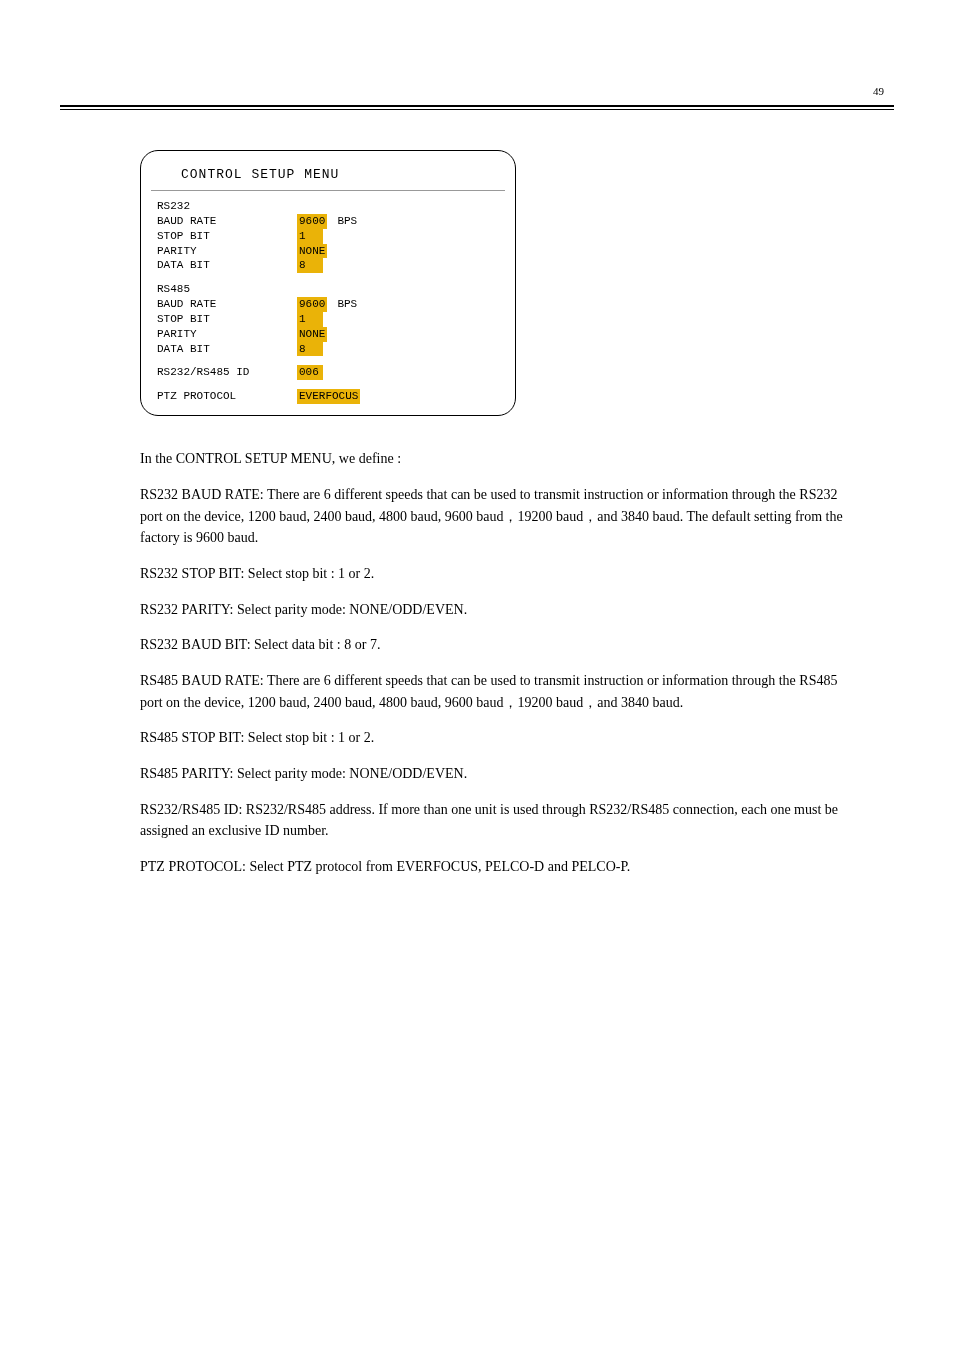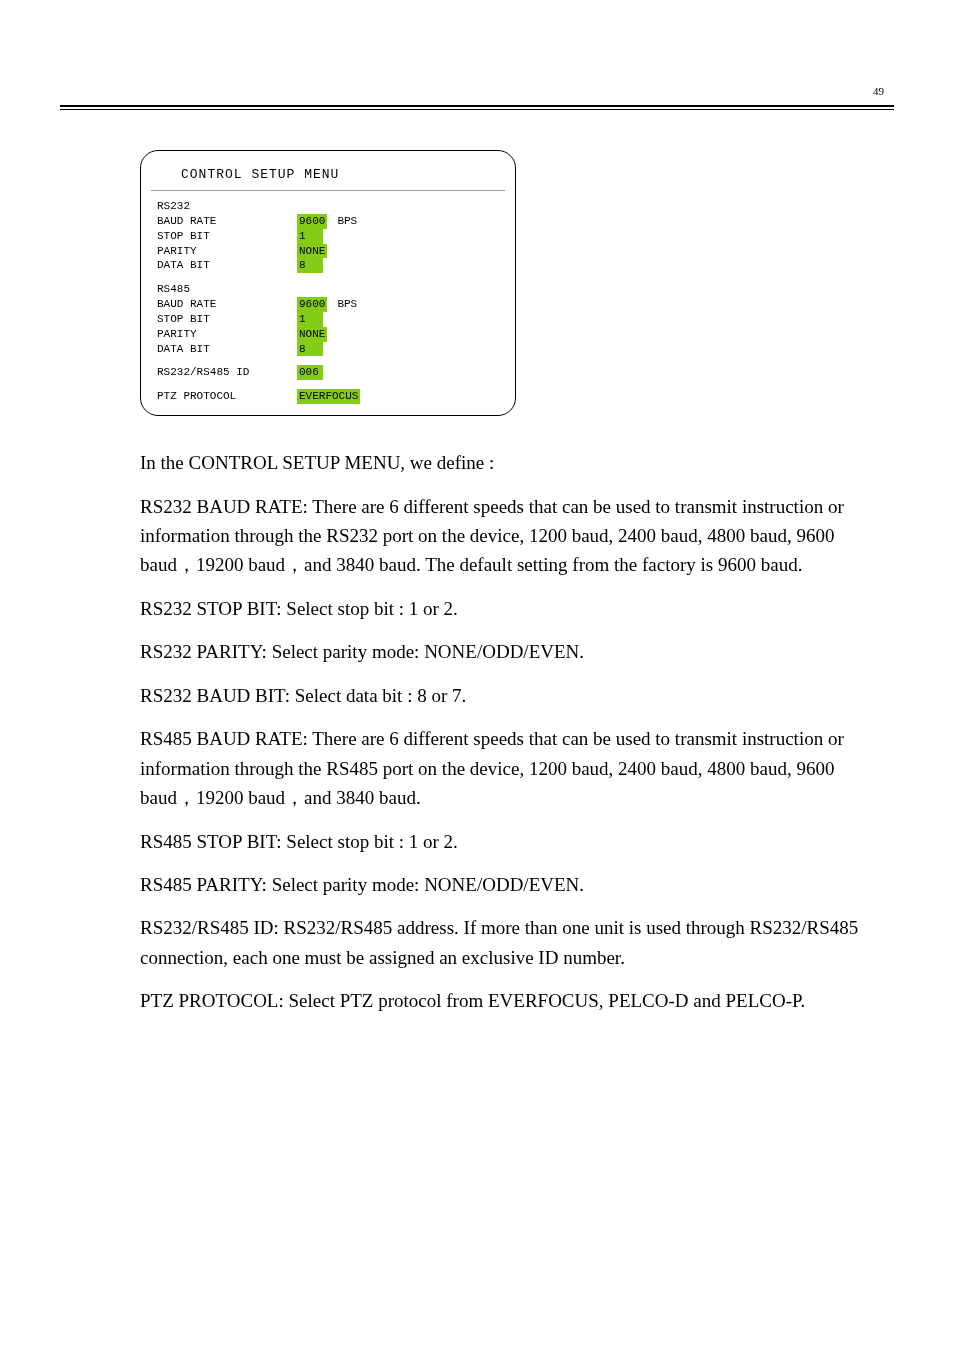--- a/index.html
+++ b/index.html
@@ -55,36 +55,36 @@
       line-height: 1.35;
     }
     .menu-row {
       display: flex;
     }
     .menu-label {
       width: 140px;
       white-space: pre;
     }
     .menu-value {
-      background: #84cc16;
+      background: #eab308;
       color: #000;
       padding: 0 2px;
       display: inline-block;
       min-width: 26px;
     }
     .menu-suffix {
       margin-left: 10px;
     }
     .menu-spacer {
       height: 9px;
     }
     .description-block {
       margin-left: 80px;
       width: 720px;
-      font-size: 19px;
+      font-size: 14px;
       line-height: 1.55;
     }
     .desc-main {
       margin-bottom: 14px;
     }
     .desc-item {
       margin-bottom: 14px;
     }
     .desc-item-label {
       font-weight: normal;

